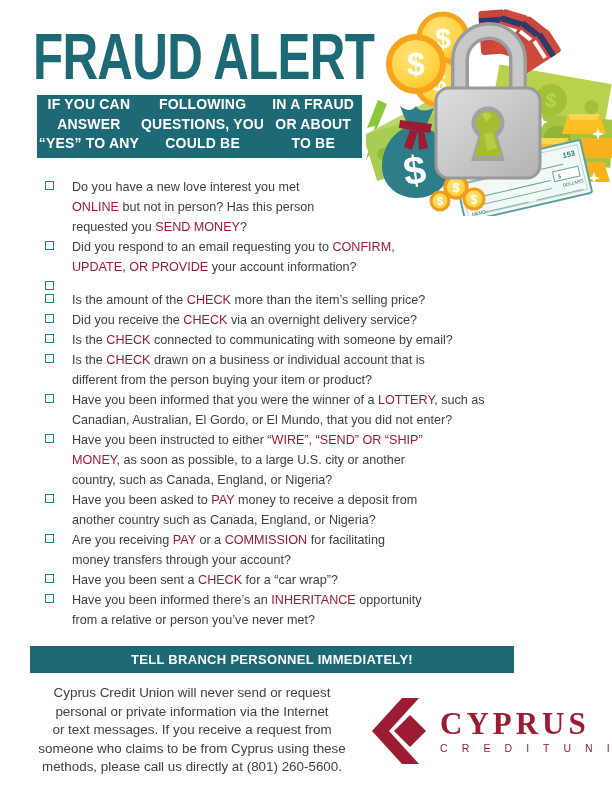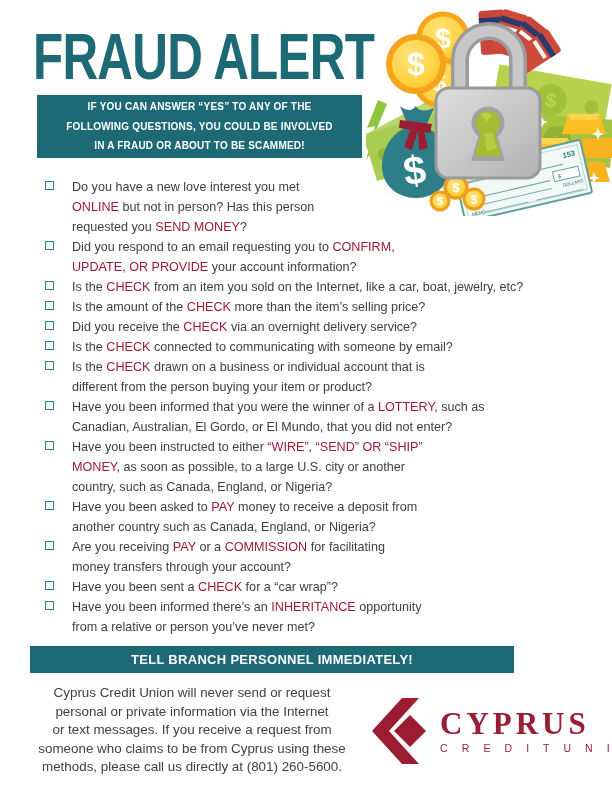--- a/index.html
+++ b/index.html
@@ -17,22 +17,22 @@
   }
   .title{
     position:absolute;left:33px;top:26px;
     font-size:65px;font-weight:bold;color:var(--teal);
     line-height:62px;letter-spacing:-1px;white-space:nowrap;
     transform:scaleX(.76);transform-origin:left top;
   }
   .intro-banner{
     position:absolute;left:37px;top:95px;width:325px;height:63px;
     background:var(--teal);color:#fff;
-    font-weight:bold;font-size:10px;letter-spacing:.2px;
-    display:flex;flex-direction:column;justify-content:center;
+    font-weight:bold;font-size:14px;letter-spacing:.2px;
+    display:flex;flex-direction:row;justify-content:center;
     text-align:center;
   }
   .intro-banner .bline{line-height:19.5px;}
   .illu{position:absolute;left:366px;top:4px;width:246px;height:212px;}
   .checklist{position:absolute;left:45px;top:177px;width:575px;}
   .check-row{display:flex;align-items:flex-start;}
   .cbx{
     width:9px;height:9px;border:1.5px solid #2b7c85;background:#fff;
     flex:none;margin:4px 18px 0 0;display:inline-block;
   }
@@ -236,23 +236,20 @@
     </div>
     <div class="check-row">
       <span class="cbx"></span>
       <div class="check-text">
         <div class="cl-line"><span>Did you respond to an email requesting you to </span><span class="kw">CONFIRM,</span></div>
         <div class="cl-line"><span class="kw">UPDATE, OR PROVIDE</span><span> your account information?</span></div>
       </div>
     </div>
     <div class="check-row">
       <span class="cbx"></span>
-      <div class="check-text">
-        <div class="cl-line"><span>Is the </span><span class="kw">CHECK</span><span> from an item you sold on the Internet, like a car, boat, jewelry, etc?</span></div>
-      </div>
     </div>
     <div class="check-row">
       <span class="cbx"></span>
       <div class="check-text">
         <div class="cl-line"><span>Is the amount of the </span><span class="kw">CHECK</span><span> more than the item’s selling price?</span></div>
       </div>
     </div>
     <div class="check-row">
       <span class="cbx"></span>
       <div class="check-text">

